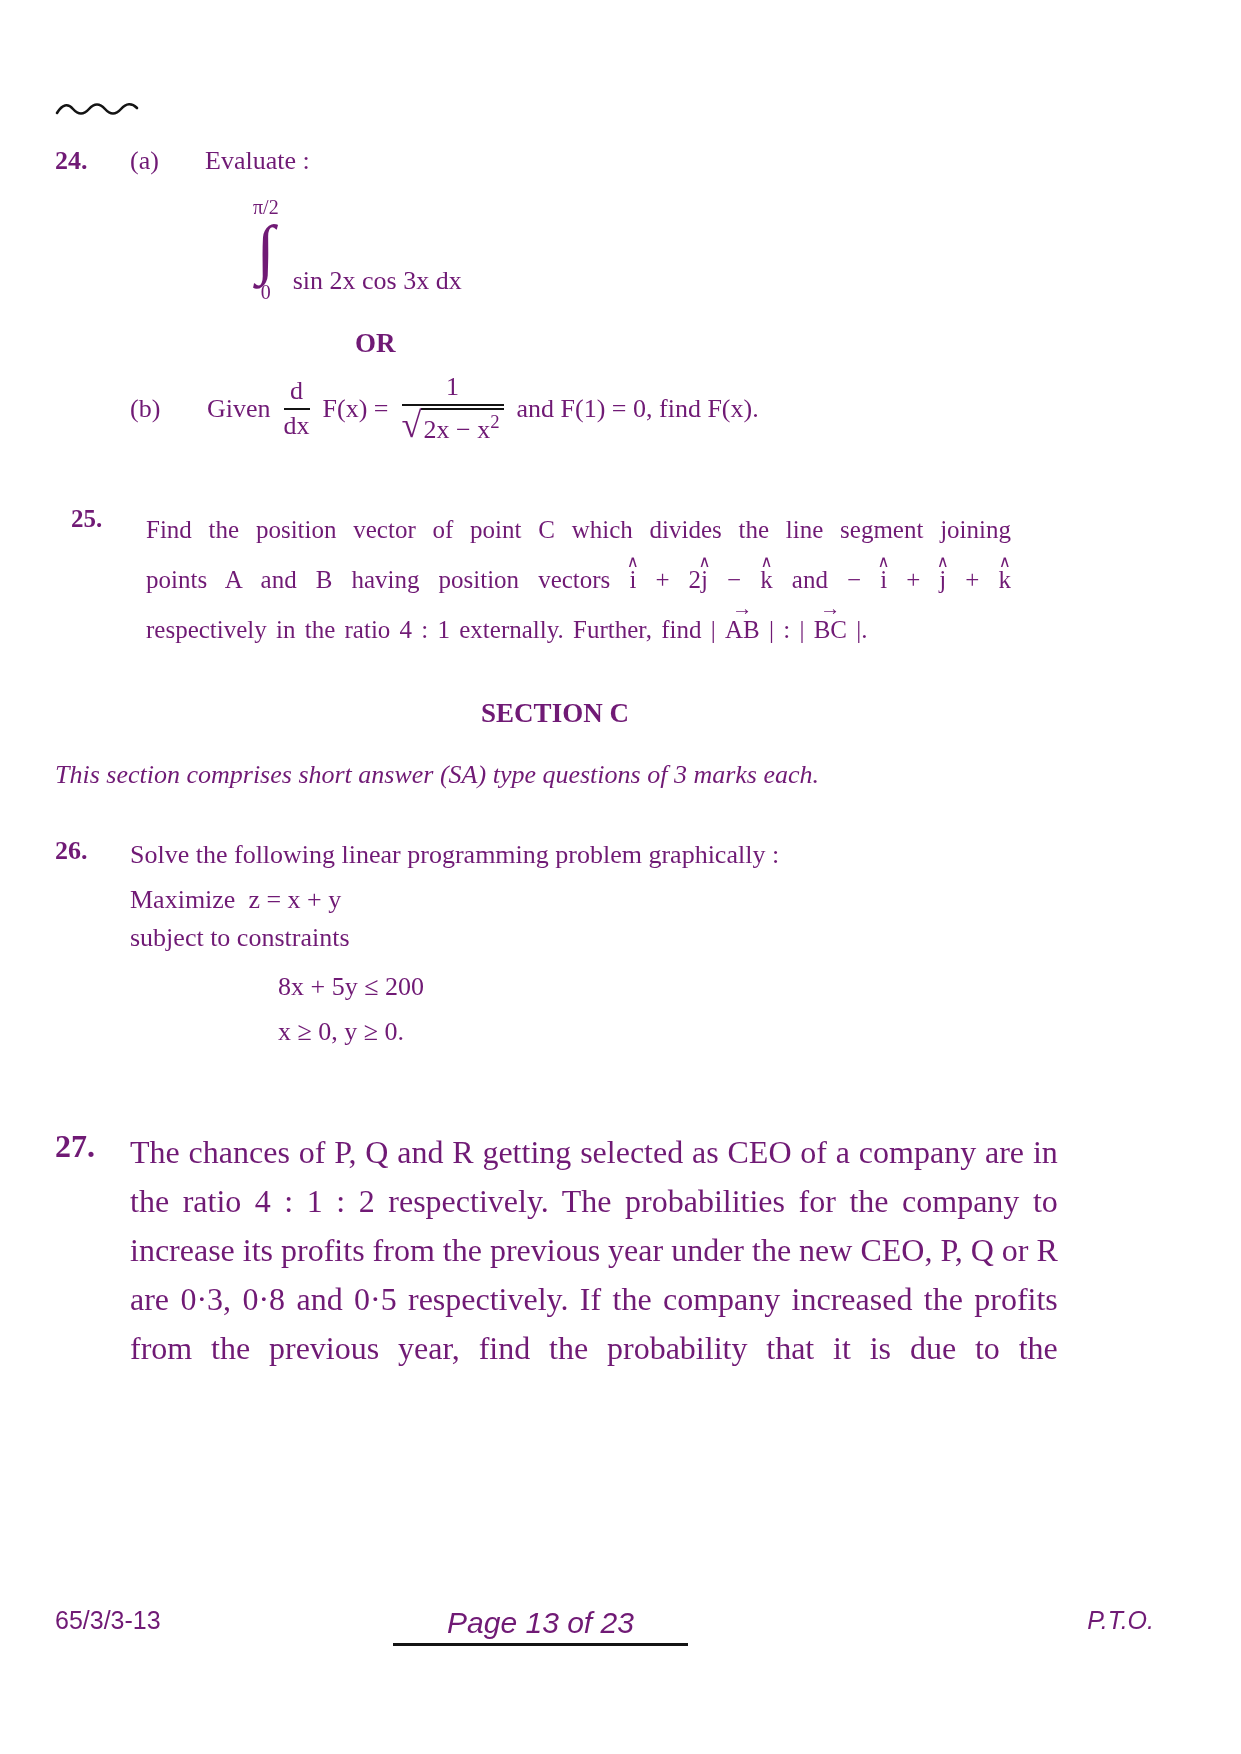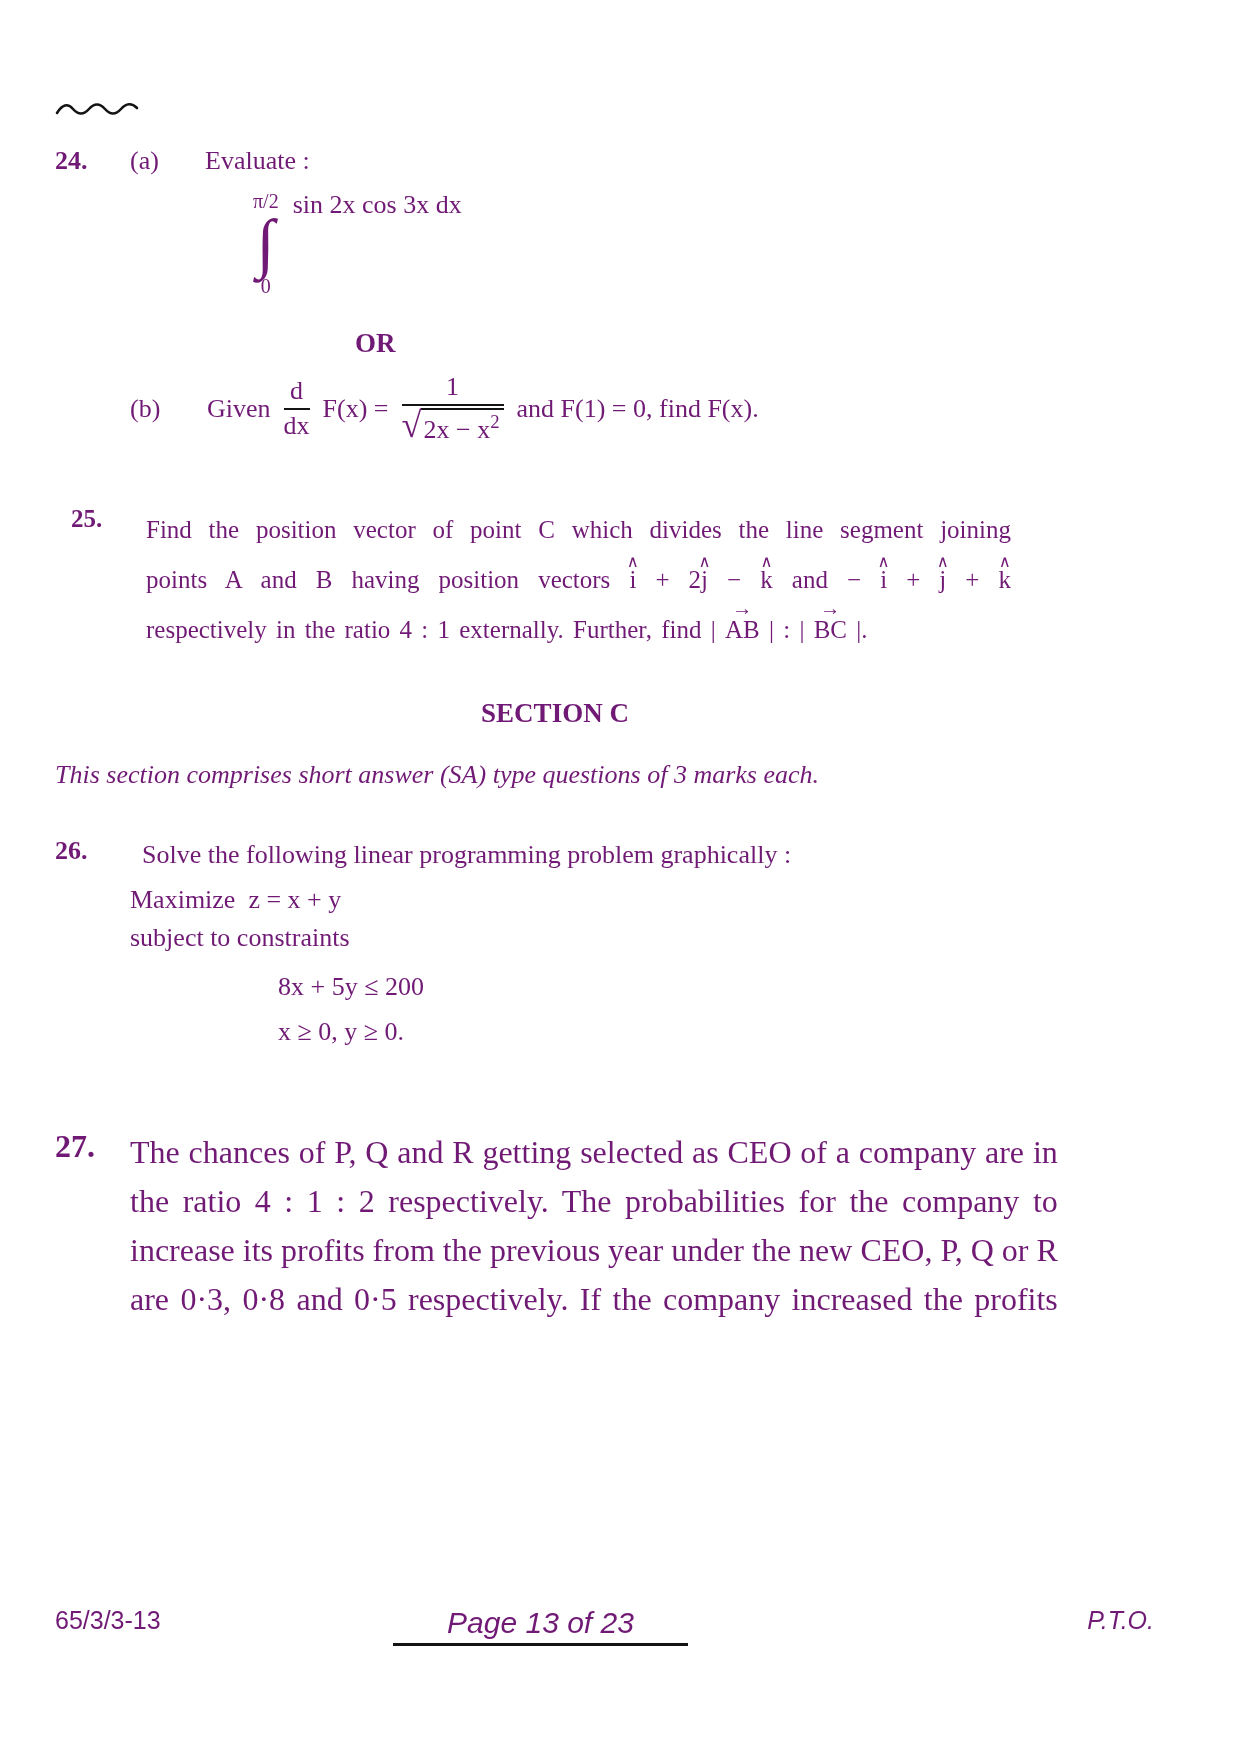--- a/index.html
+++ b/index.html
@@ -13,21 +13,21 @@
 
   
   .q-row {display:flex; align-items:flex-start;}
   .q-num {width:75px; flex:0 0 auto; font-weight:bold;}
   .q-body {flex:1 1 auto;}
   .jline {text-align:justify; text-align-last:justify; white-space:nowrap;}
 
   
   .q24a {position:absolute; left:55px; top:146px; width:940px; font-size:26px; display:flex;}
   .part-label {width:75px; flex:0 0 auto;}
-  .integral-block {position:absolute; left:253px; top:190px; display:flex; align-items:flex-start;}
+  .integral-block {position:absolute; left:253px; top:196px; display:flex; align-items:flex-end;}
   .int-limits {display:flex; flex-direction:column; align-items:center;}
   .int-upper {font-size:20px; margin-bottom:1px;}
   .int-sign {font-size:66px; line-height:0.88;}
   .int-lower {font-size:20px; margin-top:3px;}
   .int-body {font-size:26px; margin-left:14px; padding-bottom:8px;}
   .or-label {position:absolute; left:355px; top:328px; font-size:27px; font-weight:bold;}
 
   .q24b {position:absolute; left:130px; top:372px; width:960px; font-size:26px;
          display:flex; align-items:center;}
   .q24b-label {width:77px; flex:0 0 auto;}
@@ -50,21 +50,21 @@
   .q25-line3 {word-spacing:3px;}
 
   
   .section-c {position:absolute; left:55px; top:698px; width:1000px; text-align:center;
               font-size:27px; font-weight:bold;}
   .sa-note {position:absolute; left:55px; top:760px; font-size:26px; font-style:italic;}
 
   
   .q26 {position:absolute; left:55px; top:836px; width:940px; font-size:26px;}
   .q26 .q-body > div {line-height:38px;}
-  .q26-l1 {margin-bottom:7px;margin-left:12px;}
+  .q26-l1 {margin-bottom:7px;}
   .q26-l3 {margin-bottom:7px;}
   .prewrap {white-space:pre-wrap;}
   .q26-constraints {margin-left:148px;}
   .q26-constraints > div {line-height:45px !important;}
 
   
   .q27 {position:absolute; left:55px; top:1128px; width:940px; font-size:32px;}
   .q27 .q-body {line-height:49px;}
 
   
@@ -146,20 +146,21 @@
     </div>
   </div>
 
   <div class="q27 q-row">
     <span class="q-num">27.</span>
     <div class="q-body">
       <div class="jline">The chances of P, Q and R getting selected as CEO of a company are in</div>
       <div class="jline">the ratio 4 : 1 : 2 respectively. The probabilities for the company to</div>
       <div class="jline">increase its profits from the previous year under the new CEO, P, Q or R</div>
       <div class="jline">are 0·3, 0·8 and 0·5 respectively. If the company increased the profits</div>
+      <div class="jline">from the previous year, find the probability that it is due to the</div>
     </div>
   </div>
 
   <div class="footer-left">65/3/3-13</div>
   <div class="footer-center">
     <span>Page 13 of 23</span>
     <div class="footer-line"></div>
   </div>
   <div class="footer-right">P.T.O.</div>
 

